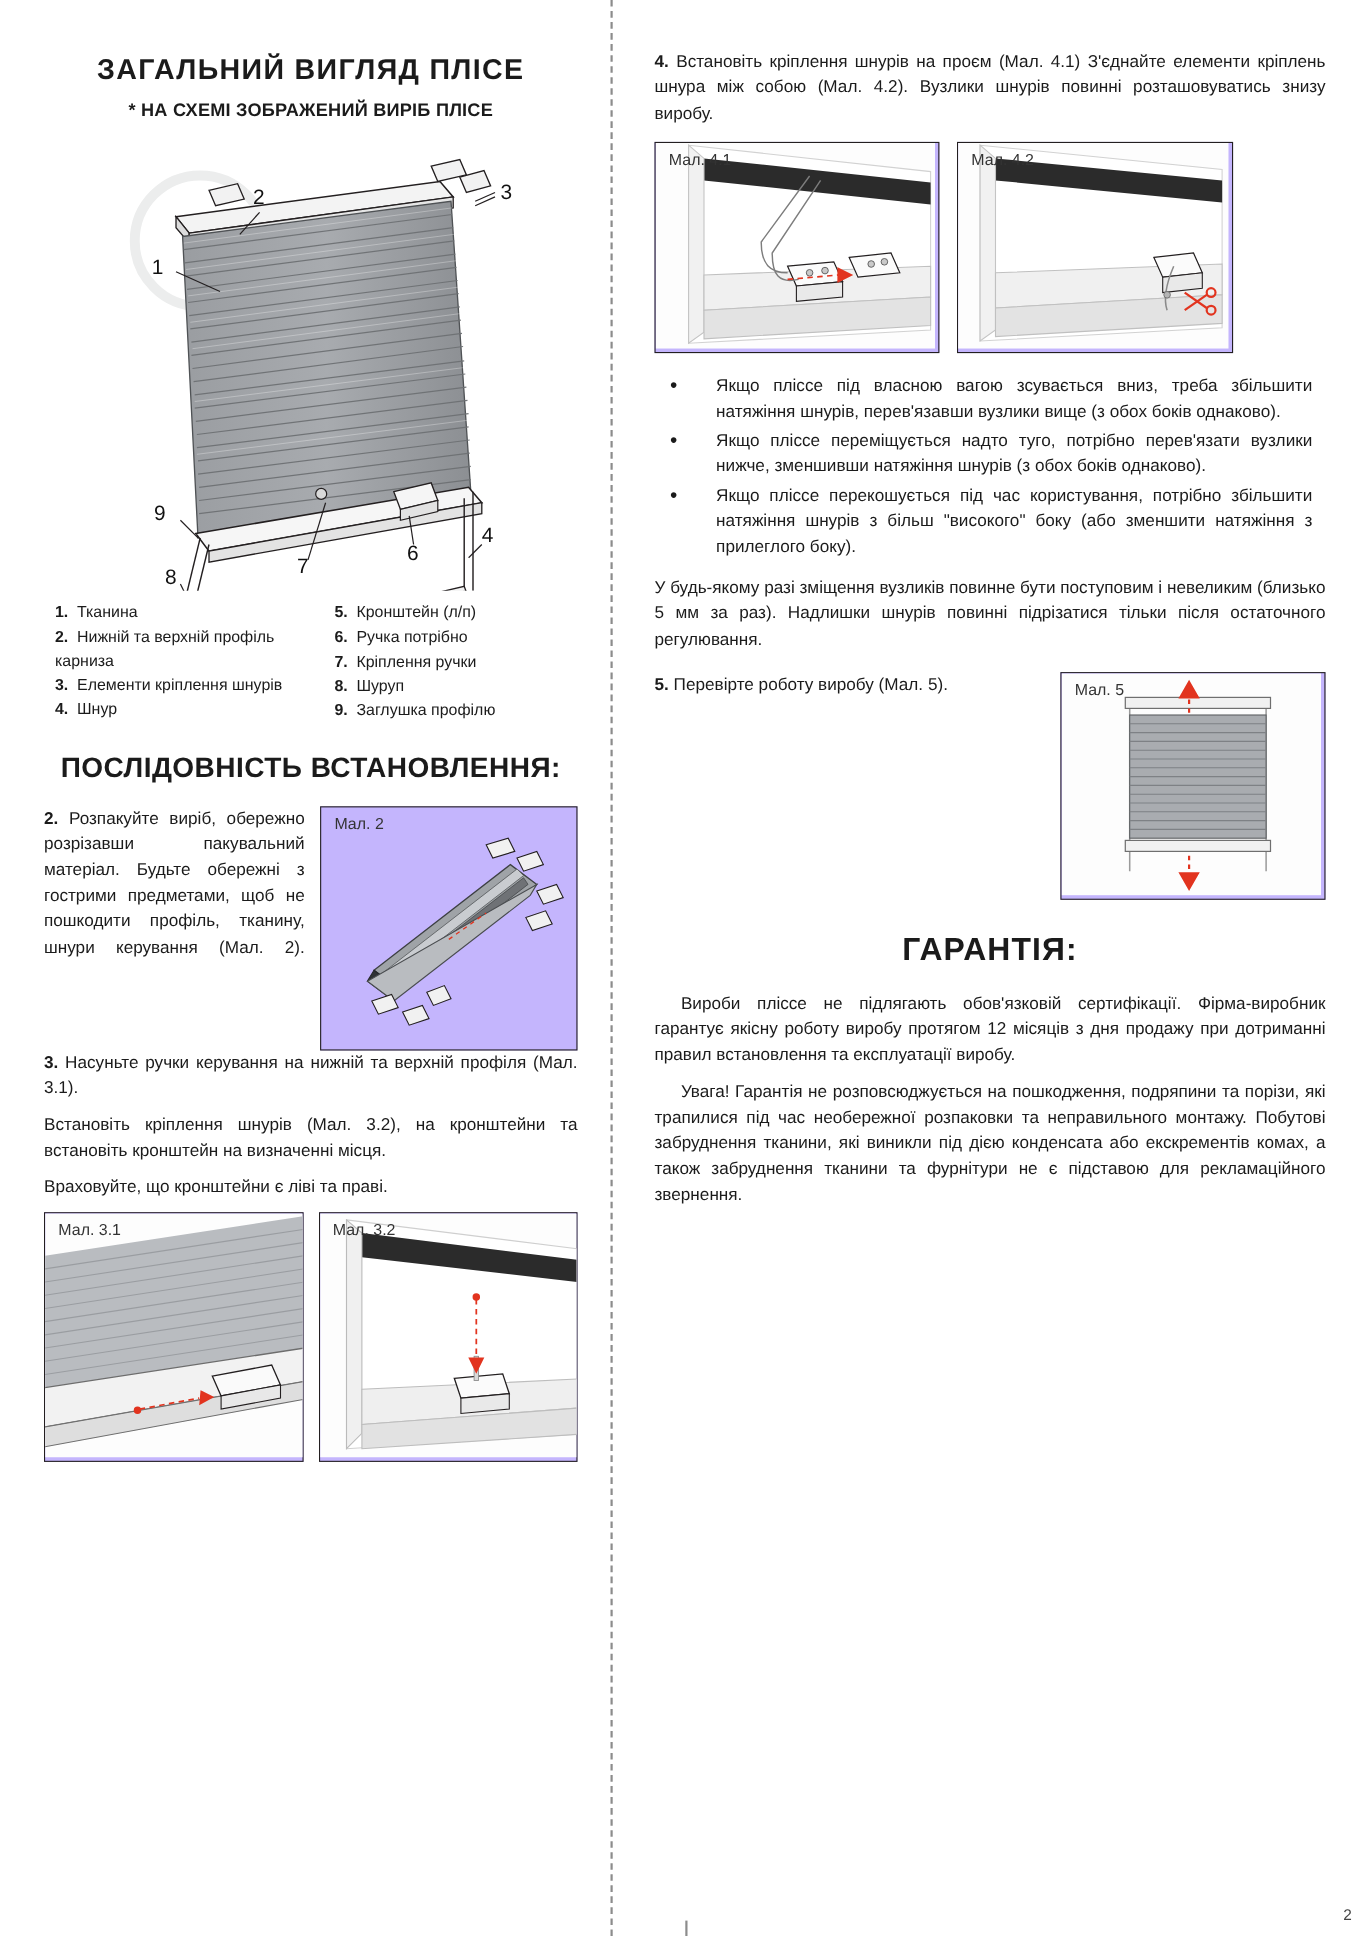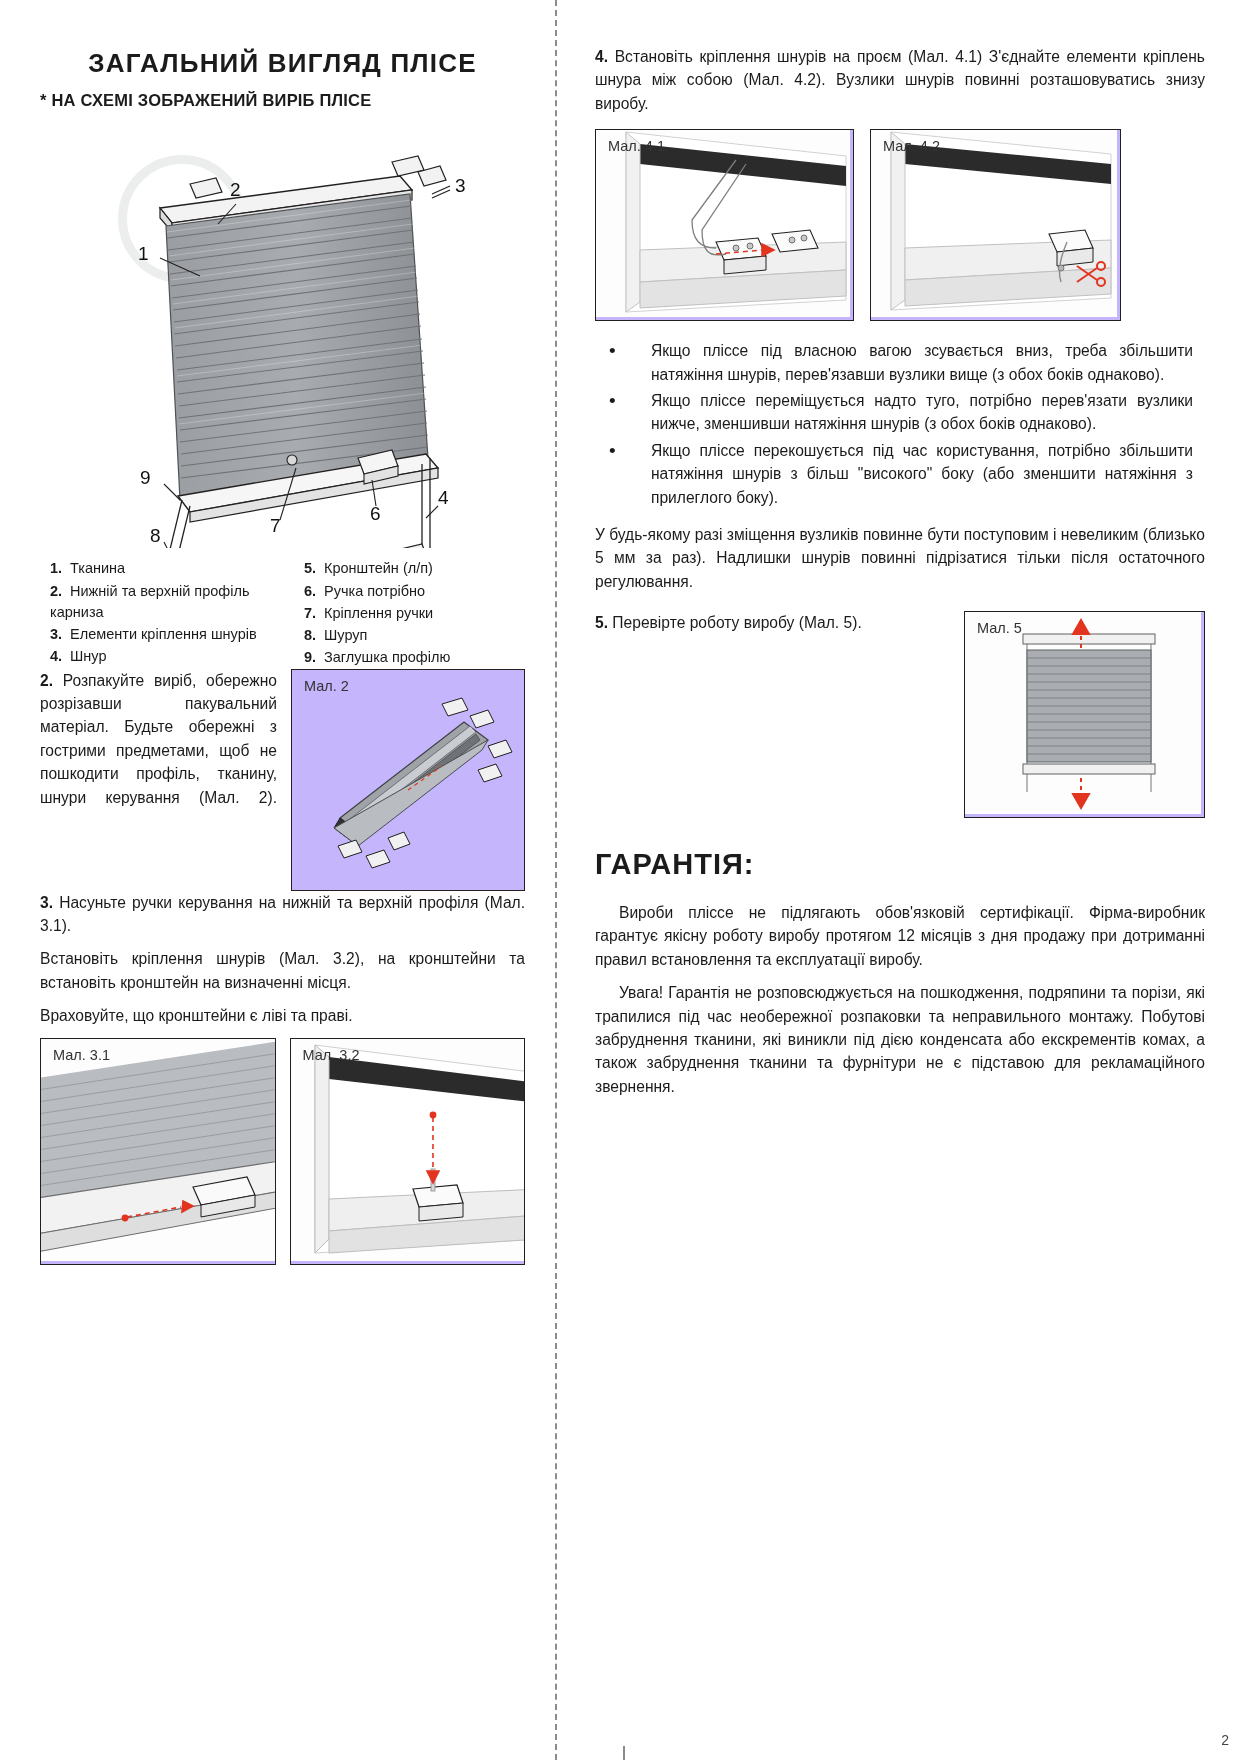--- a/index.html
+++ b/index.html
@@ -42,38 +42,38 @@
   
   h1.title {
     font-size: 26px;
     font-weight: bold;
     text-align: center;
     letter-spacing: 1.2px;
     line-height: 1.22;
     margin: 18px 0 10px 0;
   }
   .subtitle {
-    text-align: left;
+    text-align: center;
     font-size: 16.5px;
     font-weight: bold;
     line-height: 1.32;
     letter-spacing: 0.2px;
-    margin-bottom: 17px;
+    margin-bottom: 6px;
   }
   h2.section-title {
     font-size: 25.5px;
     font-weight: bold;
     text-align: center;
     letter-spacing: 0.4px;
     margin: 26px 0 20px 0;
   }
   h2.warranty-title {
     font-size: 29px;
     font-weight: bold;
-    text-align: left;
+    text-align: center;
     letter-spacing: 1px;
     margin: 30px 0 20px 0;
   }
 
   
   .watermark {
     position: absolute;
     left: 118px;
     top: 155px;
     width: 128px;
@@ -367,20 +367,21 @@
       </ol>
       <ol>
         <li><span class="num">5.</span><span>Кронштейн (л/п)</span></li>
         <li><span class="num">6.</span><span>Ручка потрібно</span></li>
         <li><span class="num">7.</span><span>Кріплення ручки</span></li>
         <li><span class="num">8.</span><span>Шуруп</span></li>
         <li><span class="num">9.</span><span>Заглушка профілю</span></li>
       </ol>
     </div>
 
+    <h2 class="section-title">ПОСЛІДОВНІСТЬ ВСТАНОВЛЕННЯ:</h2>
 
     <div class="step-row">
       <div class="step-text">
         <p class="par justify-stretch">
           <b>2.</b>
           <span>Розпакуйте виріб, обережно розрізавши пакувальний матеріал. Будьте обережні з гострими предметами, щоб не пошкодити профіль, тканину, шнури керування (Мал. 2).</span>
         </p>
       </div>
       <div class="figbox fig-mal2">
         <span class="figlabel">Мал. 2</span>

